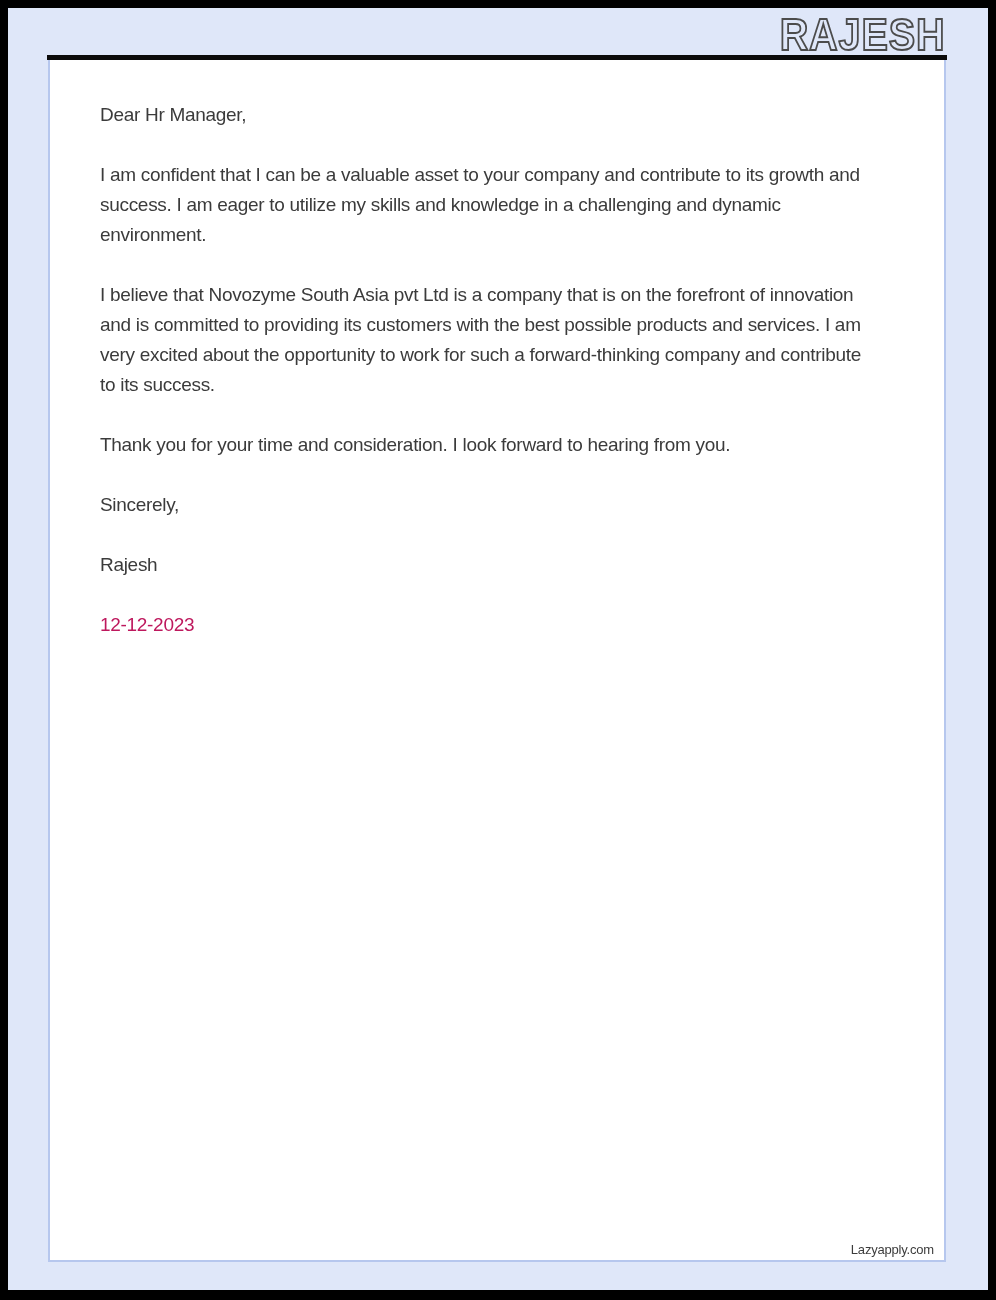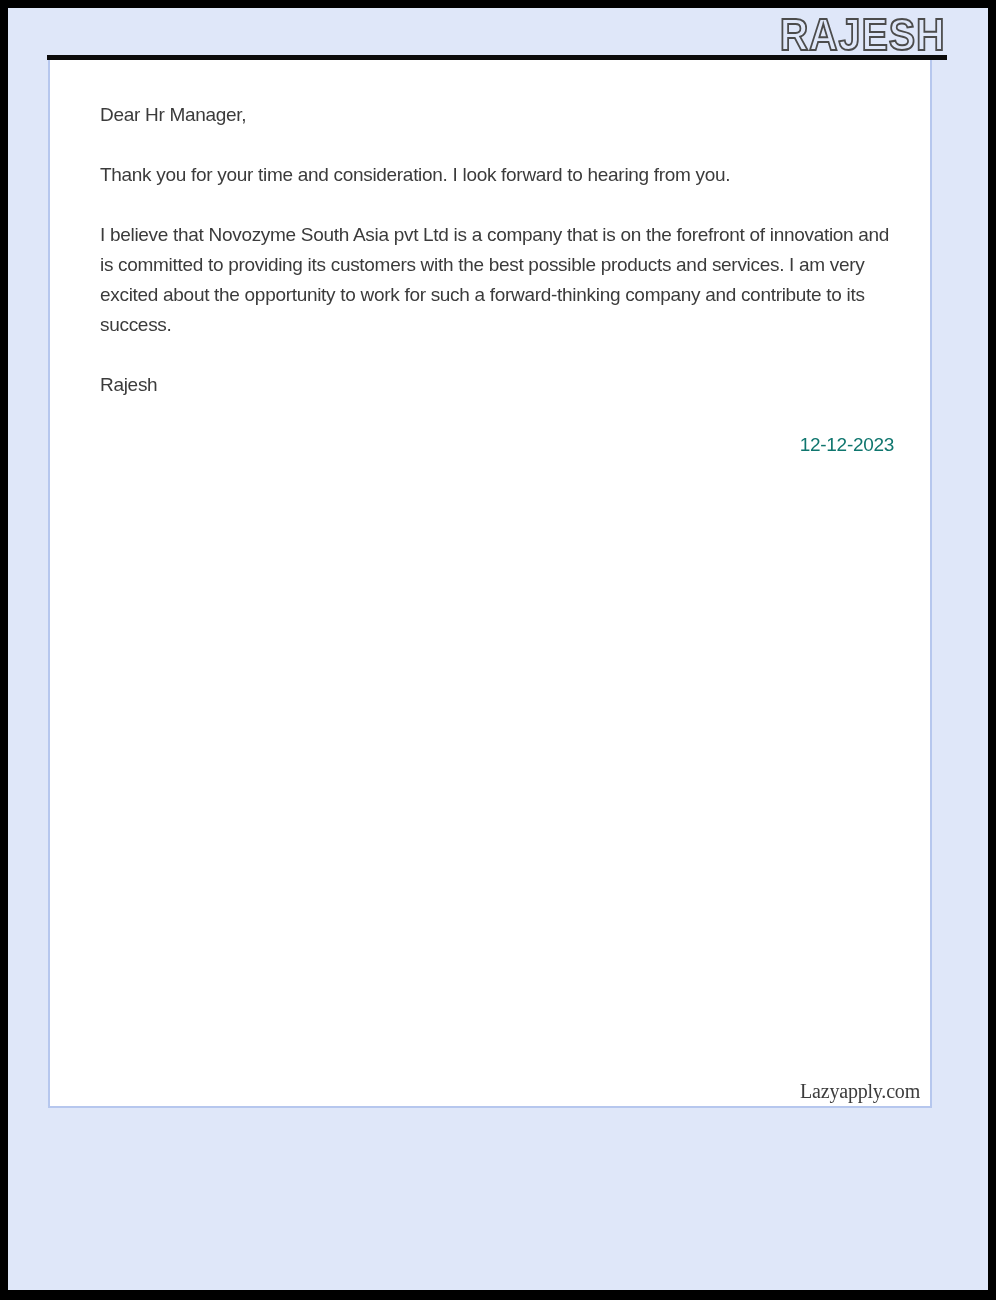--- a/index.html
+++ b/index.html
@@ -34,69 +34,69 @@
   
   .top-bar {
     position: absolute;
     left: 39px; right: 41px; top: 47px;
     height: 5px;
     background: #0b0b0b;
   }
   
   .letter {
     position: absolute;
-    left: 40px; right: 56px; top: 52px;
-    height: 1048px;
+    left: 40px; right: 42px; top: 52px;
+    height: 1202px;
     box-sizing: border-box;
     background: #ffffff;
     border: 2px solid #b6c7ee;
     border-top: none;
-    padding: 40px 36px 0 50px;
+    padding: 40px 64px 0 50px;
   }
   .letter p {
     margin: 0 0 30px 0;
     font-size: 19px;
     letter-spacing: -0.3px;
     line-height: 30px;
     color: #3b3b3b;
   }
   .letter p.date {
-    color: #0f766e;
+    color: #be185d;
     margin-bottom: 0;
-    text-align: right;
   }
   .watermark {
     position: absolute;
     bottom: 3px; right: 10px;
-    font-size: 20px;
+    font-size: 13px;
     color: #3c3c3c;
     letter-spacing: -0.2px;
-    font-family: Liberation Serif, serif;
   }
 </style>
 </head>
 <body>
 
 <div class="page">
 
   <div class="brand">RAJESH</div>
 
   <div class="top-bar"></div>
 
   <div class="letter">
 
     <p>Dear Hr Manager,</p>
 
 
 
+    <p>I am confident that I can be a valuable asset to your company and contribute to its growth and success. I am eager to utilize my skills and knowledge in a challenging and dynamic environment.</p>
+
+    <p>I believe that Novozyme South Asia pvt Ltd is a company that is on the forefront of innovation and is committed to providing its customers with the best possible products and services. I am very excited about the opportunity to work for such a forward-thinking company and contribute to its success.</p>
 
     <p>Thank you for your time and consideration. I look forward to hearing from you.</p>
 
-    <p>I believe that Novozyme South Asia pvt Ltd is a company that is on the forefront of innovation and is committed to providing its customers with the best possible products and services. I am very excited about the opportunity to work for such a forward-thinking company and contribute to its success.</p>
-
+    <p>Sincerely,</p>
 
     <p>Rajesh</p>
 
     <p class="date">12-12-2023</p>
 
     <div class="watermark">Lazyapply.com</div>
 
   </div>
 
 </div>

